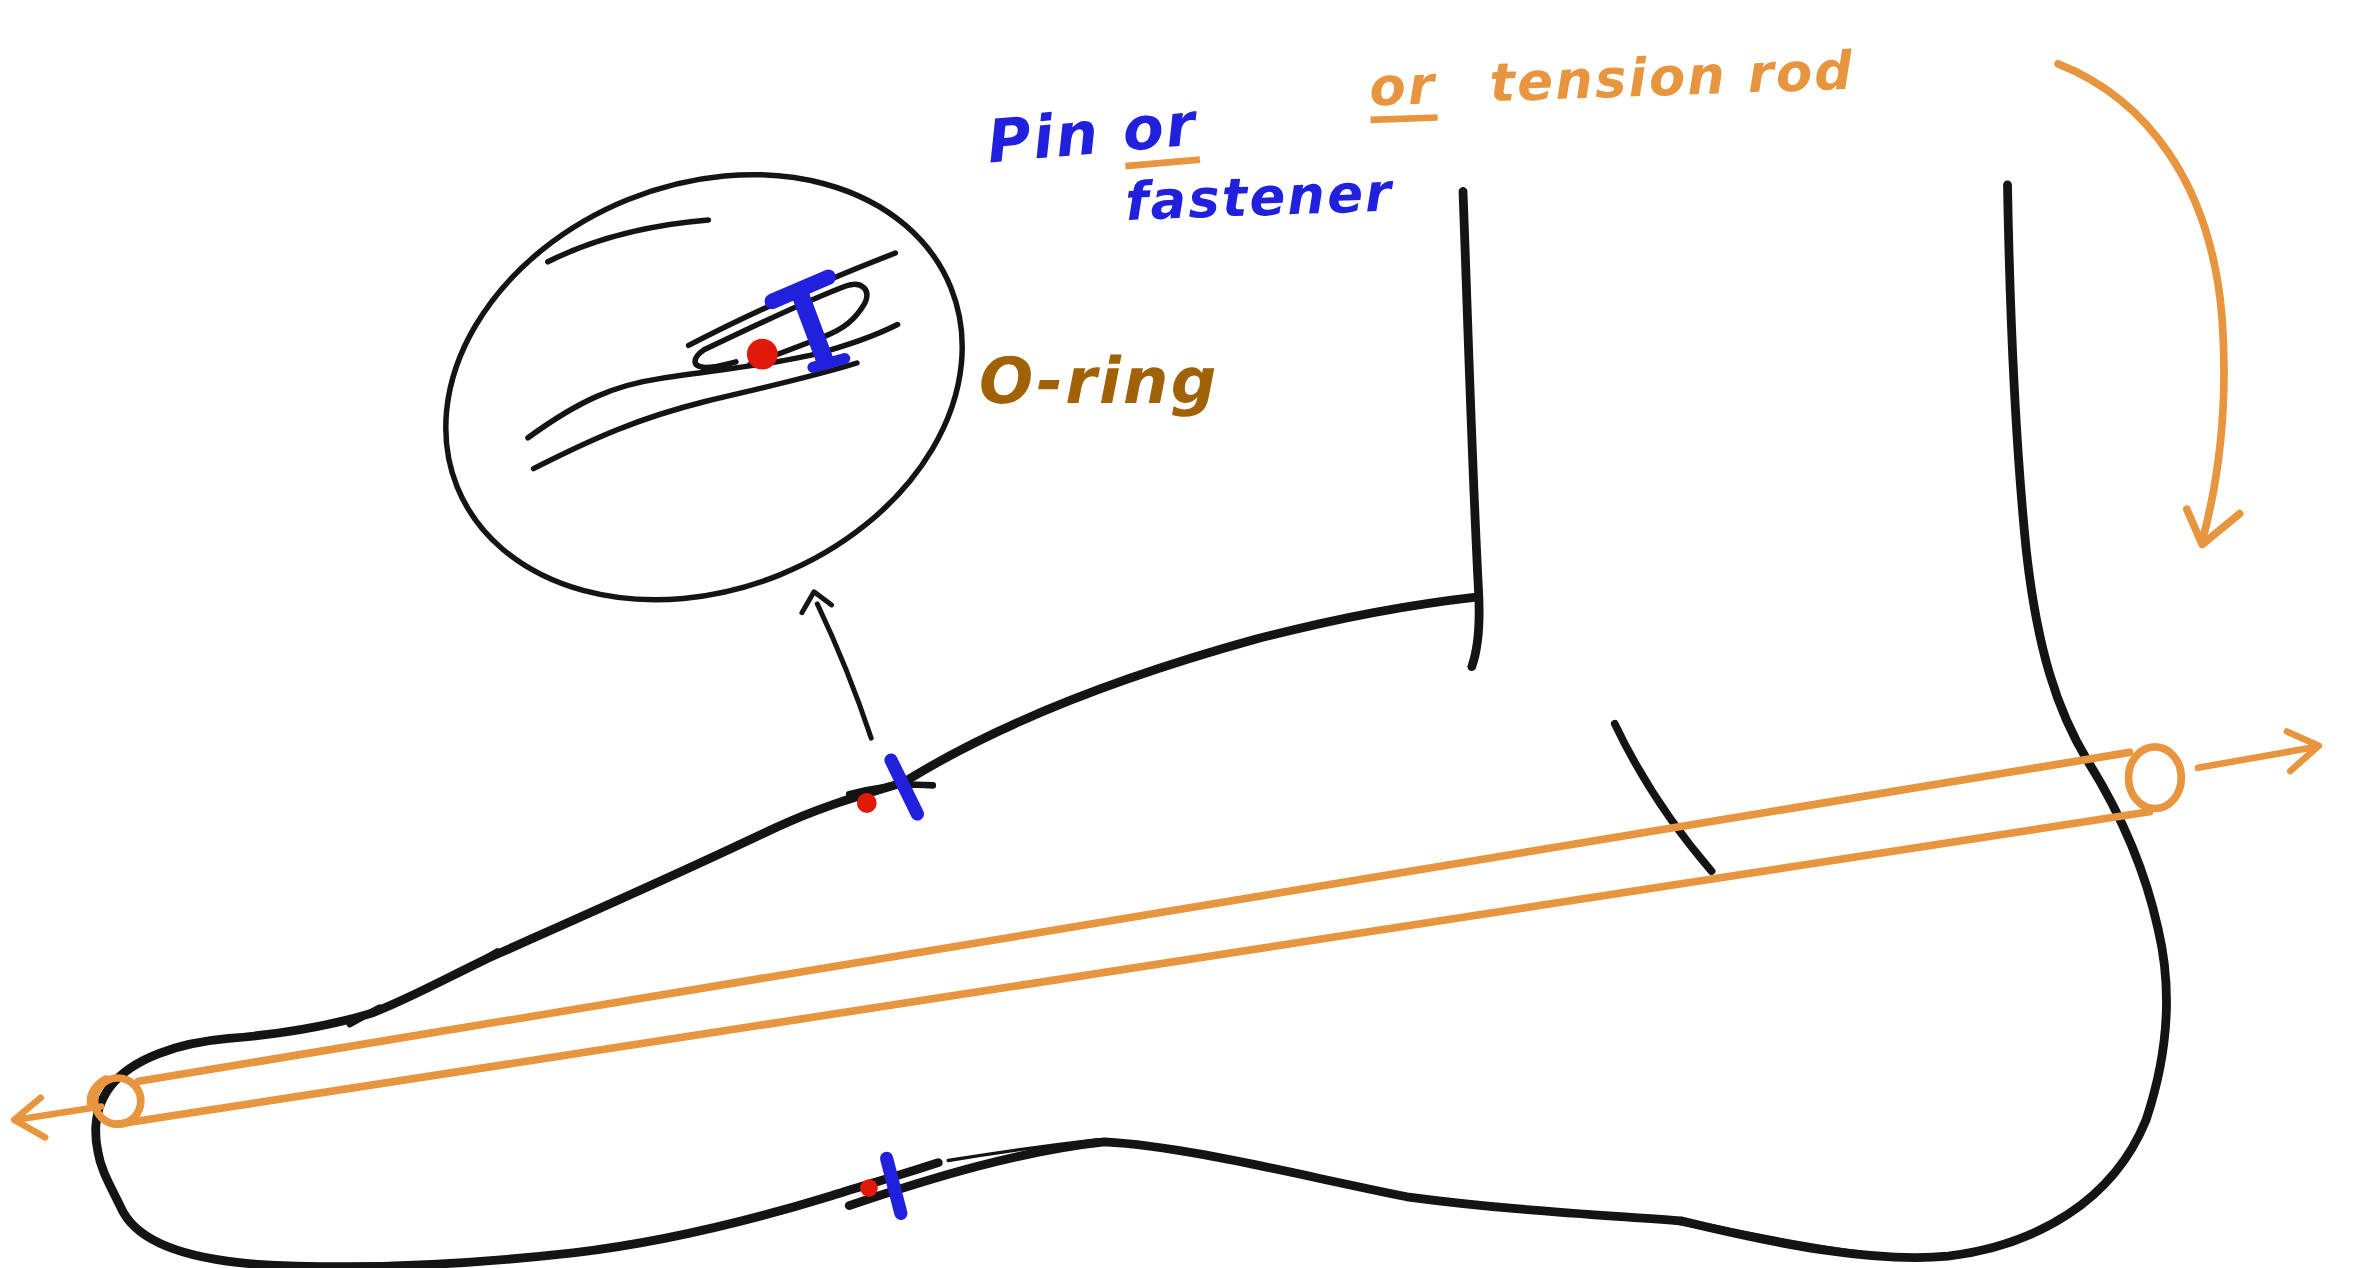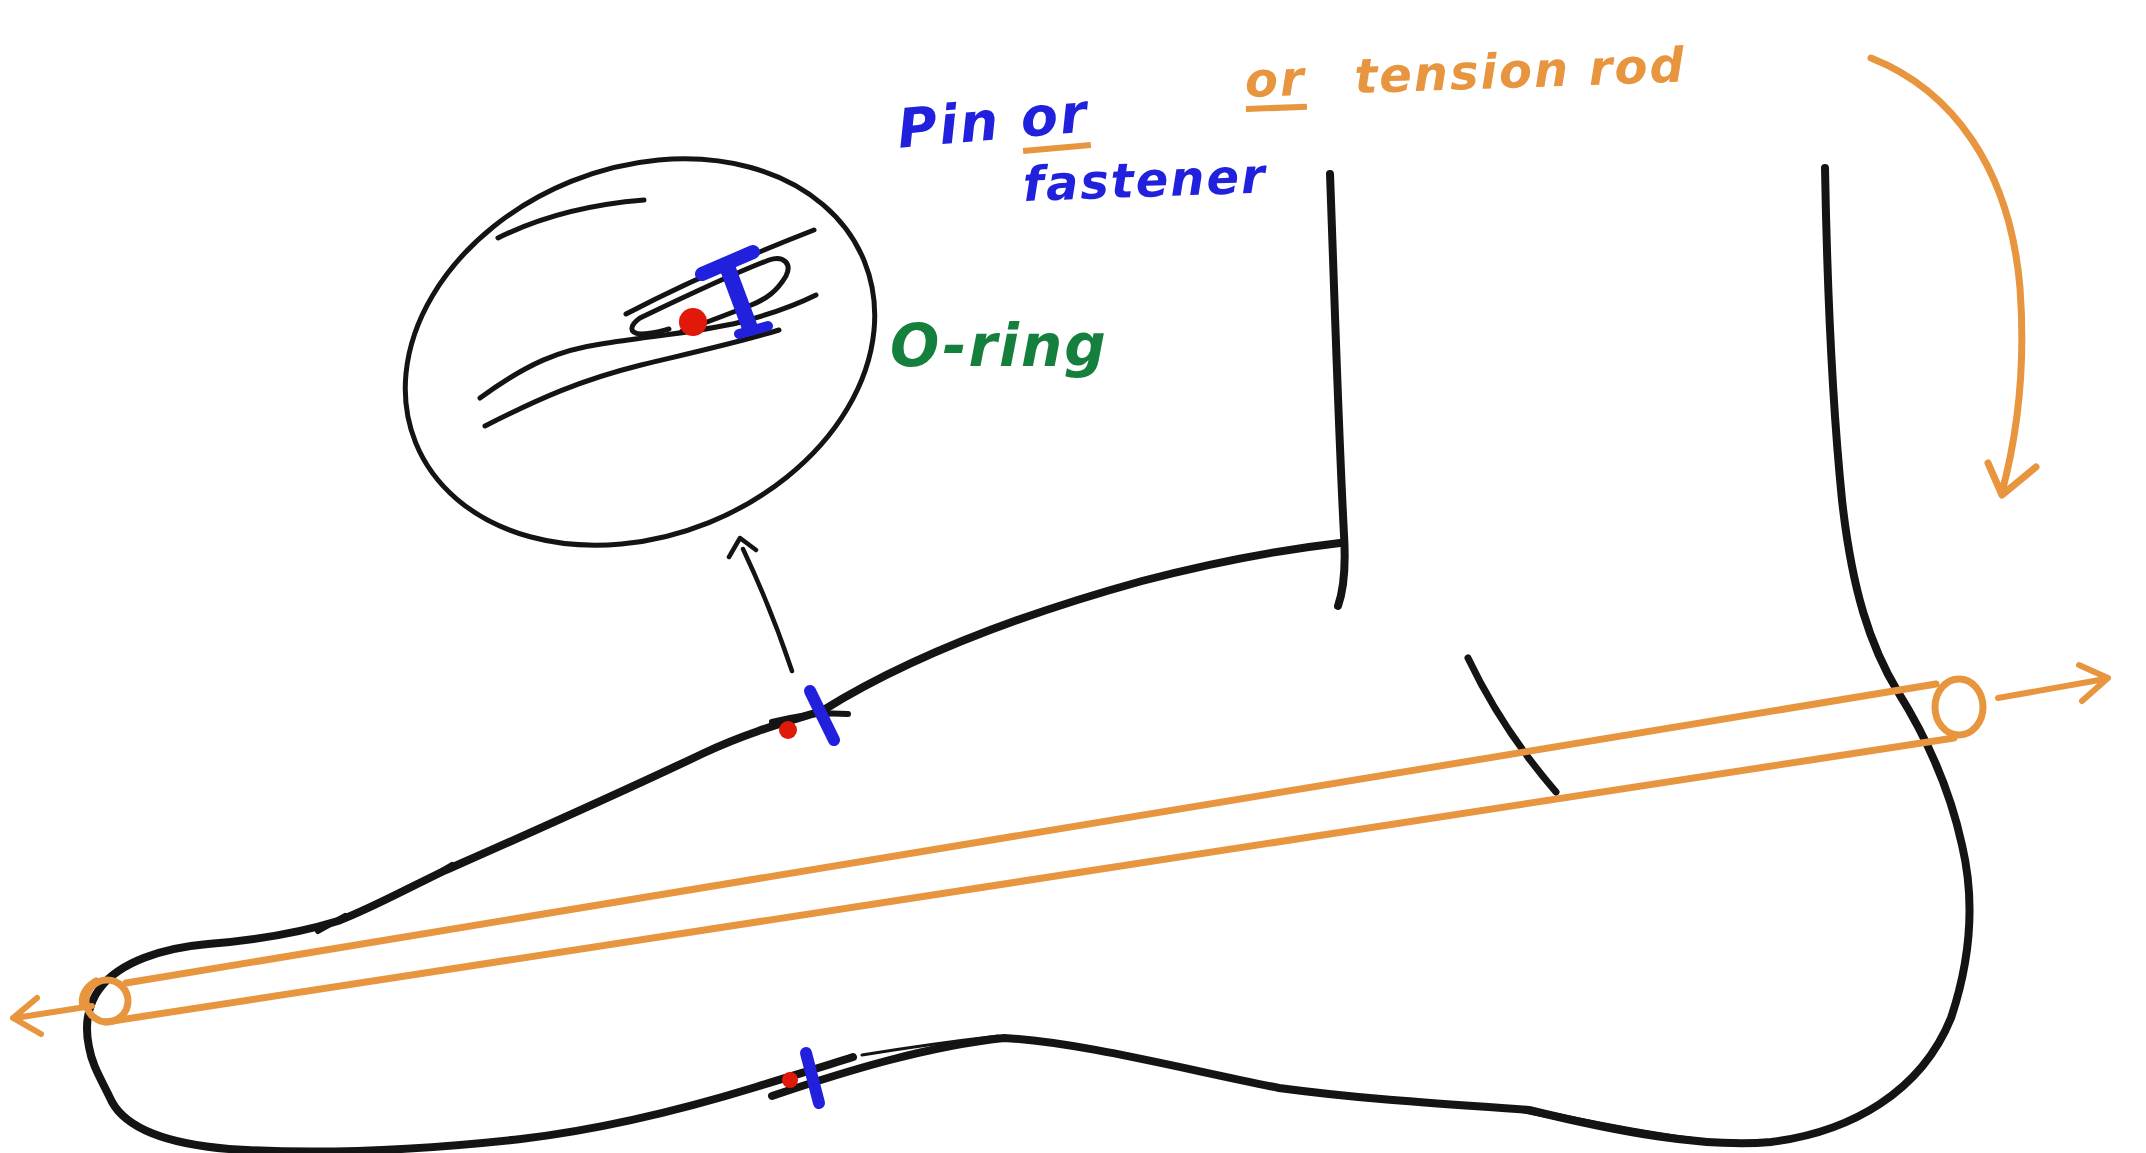--- a/index.html
+++ b/index.html
@@ -14,21 +14,21 @@
   .label{
     position:absolute;
     font-style:italic;
     font-weight:bold;
     white-space:nowrap;
     letter-spacing:2px;
     transform-origin:left top;
   }
   .label.blue{color:#2121dd;}
   .label.orange{color:#e8953f;}
-  .label.red{color:#15803d;}
+  .label.red{color:#a16207;}
   .u-orange{
     display:inline-block;
     border-bottom:6px solid #e8953f;
     padding-bottom:2px;
     line-height:1;
   }
   .gap-left{margin-left:30px;}
 </style>
 </head>
 <body>

